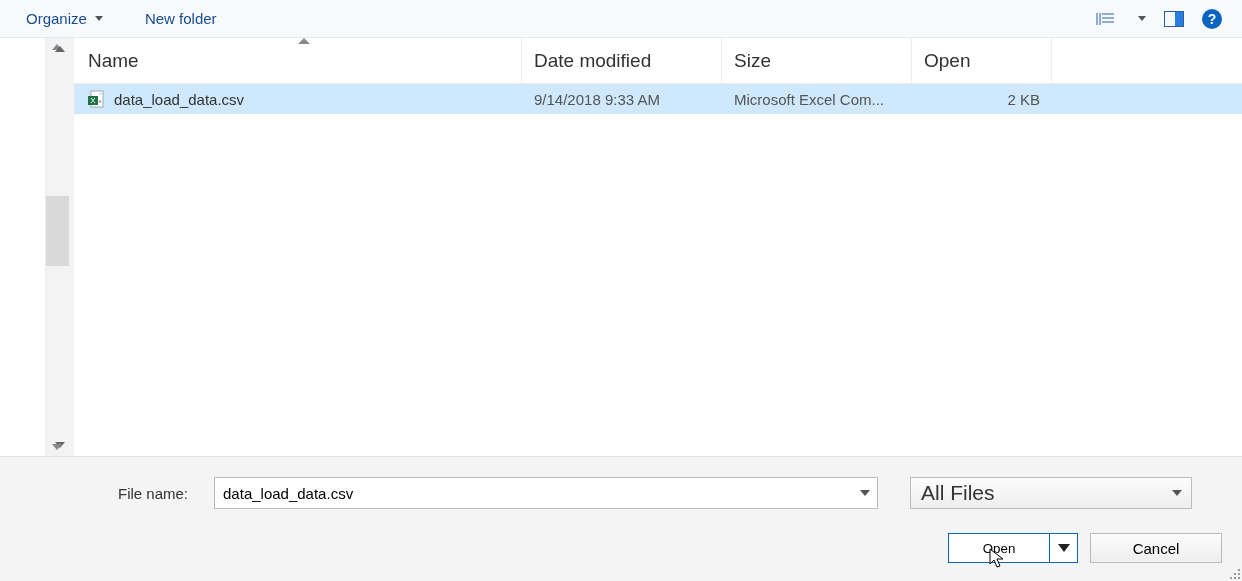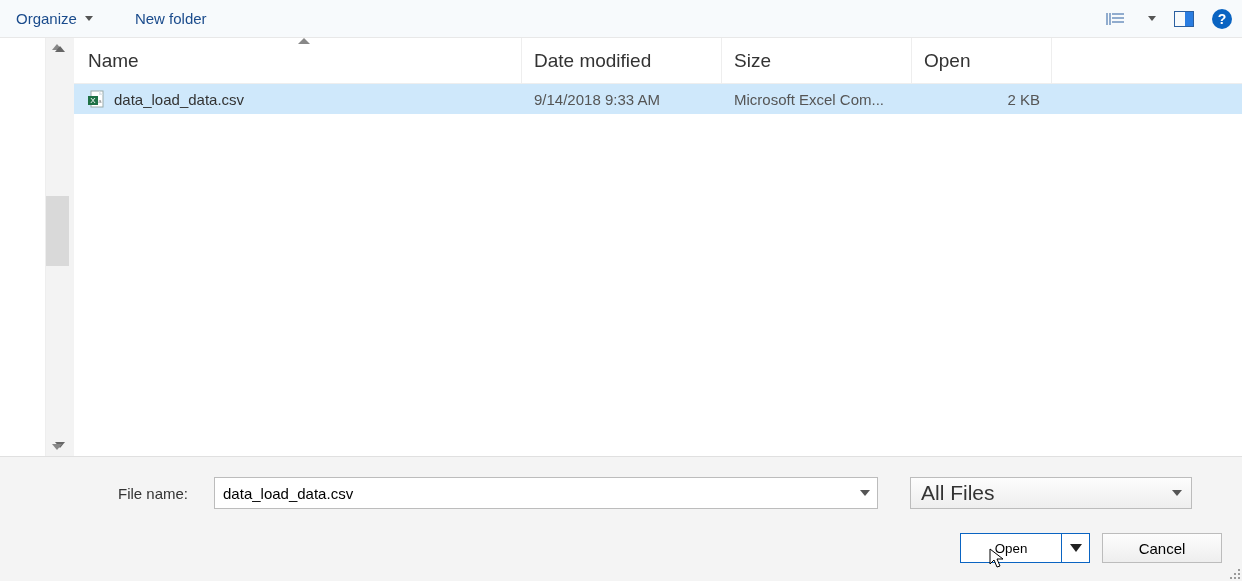--- a/index.html
+++ b/index.html
@@ -1,18 +1,18 @@
 <!DOCTYPE html>
 <html><head>
 <meta charset="utf-8">
 <style>
   * { box-sizing: border-box; margin: 0; padding: 0; }
   html,body { width:1242px; height:581px; font-family: "Segoe UI", Arial, sans-serif; font-size:15px; color:#333; background:#fff; overflow:hidden;}
   
-  .toolbar { height:38px; background:#f7fafc; border-bottom:1px solid #e8e8e8; display:flex; align-items:center; padding:0 10px;gap:24px; }
+  .toolbar { height:38px; background:#f7fafc; border-bottom:1px solid #e8e8e8; display:flex; align-items:center; padding:0 20px;gap:24px; }
   .toolbar-left { display:flex; align-items:center; gap:30px; }
   .toolbar-btn { color:#1a4b8c; font-size:15px; cursor:default; padding:4px 6px; display:flex; align-items:center; gap:4px;}
   .toolbar-right { margin-left:auto; display:flex; align-items:center; gap:18px; }
   .dropdown-caret { width:0;height:0;border-left:4px solid transparent;border-right:4px solid transparent;border-top:5px solid #555; display:inline-block; margin-left:4px;}
   .icon-views svg, .icon-pane svg { display:block;}
   .help-icon { width:20px;height:20px;border-radius:50%;background:#0a64c2;color:#fff;display:flex;align-items:center;justify-content:center;font-size:14px;font-weight:bold;}
   
   .body-area { display:flex; height:418px; }
   .nav-col { width:46px; background:#fff; border-right:1px solid #eee; position:relative;}
   .nav-thumb-a { position:absolute; left:0; top:158px; width:23px; height:70px; background:#d9d9d9;}
@@ -46,21 +46,21 @@
   .fn-input-caret { position:absolute; right:8px; top:50%; transform:translateY(-50%); width:0;height:0;border-left:5px solid transparent;border-right:5px solid transparent;border-top:6px solid #555;}
   .filter-wrap { position:relative; flex:0 0 282px; margin-left:6px;}
   .filter-select { width:100%; height:32px; border:1px solid #bcbcbc; background:linear-gradient(#fdfdfd,#eeeeee); padding:0 26px 0 10px; font-size:21px; display:flex; align-items:center;}
   .filter-caret { position:absolute; right:10px; top:50%; transform:translateY(-50%); width:0;height:0;border-left:5px solid transparent;border-right:5px solid transparent;border-top:6px solid #555;}
   .btn-row { position:absolute; right:20px; bottom:18px; display:flex; gap:12px; align-items:center;}
   .btn { height:30px; border:1px solid #bcbcbc; background:linear-gradient(#fdfdfd,#eeeeee); font-size:15px; display:flex; align-items:center; justify-content:center;}
   .btn-open-group { display:flex; border:1px solid #0a64c2;}
   .btn-open { width:100px; height:28px; border:none; background:#fff; display:flex;align-items:center;justify-content:center;}
   .btn-open-drop { width:28px; height:28px; border:none; border-left:1px solid #0a64c2; background:#fff; display:flex;align-items:center;justify-content:center;}
   .btn-open-drop .tri{width:0;height:0;border-left:6px solid transparent;border-right:6px solid transparent;border-top:8px solid #222;}
-  .btn-cancel { width:120px;}
+  .btn-cancel { width:132px;}
   .cursor { position:absolute; left:988px; top:548px; pointer-events:none;}
   .cursor svg{display:block;}
   .grip { position:absolute; right:2px; bottom:2px; width:12px;height:12px;}
   .grip span{position:absolute;width:2px;height:2px;background:#9a9a9a;}
 </style>
 </head>
 <body>
 
 <div class="toolbar">
   <div class="toolbar-left">

